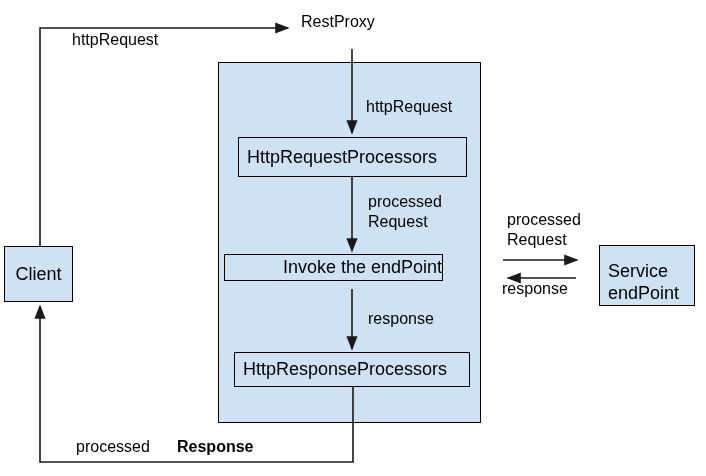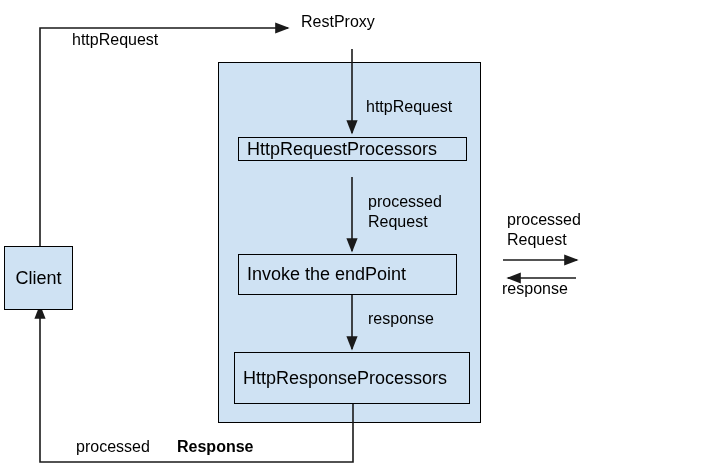--- a/index.html
+++ b/index.html
@@ -2,29 +2,29 @@
 <html style="--box-fill: #cfe2f3; --box-border: #000000; --line-color: #1a1a1a;"><head>
 <meta charset="utf-8">
 <style>
   html,body{margin:0;padding:0;background:#ffffff;}
   body{width:706px;height:476px;position:relative;overflow:hidden;
        font-family:"Liberation Sans",sans-serif;color:#000;}
   .stage{position:absolute;inset:0;width:706px;height:476px;}
   .box{position:absolute;background:var(--box-fill,#cfe2f3);
        border:1.5px solid var(--box-border,#000);box-sizing:border-box;}
   .proxy-container{left:218px;top:62px;width:263px;height:361px;}
-  .node-client{left:4px;top:246px;width:69px;height:64px;
+  .node-client{left:4px;top:246px;width:69px;height:56px;
        display:flex;align-items:center;justify-content:center;font-size:18px;}
   .node-service{left:599px;top:245px;width:96px;height:61px;
        display:flex;flex-direction:column;justify-content:flex-end;
        align-items:flex-start;padding:0 0 1px 8px;font-size:18px;line-height:22px;}
   .inner-box{display:flex;align-items:center;padding-left:8px;font-size:18px;}
-  .node-reqproc{left:238px;top:137px;width:229px;height:24px;}
-  .node-invoke{left:238px;top:254px;width:219px;height:41px;}
-  .node-respproc{left:234px;top:352px;width:236px;height:52px;}
+  .node-reqproc{left:238px;top:137px;width:229px;height:40px;}
+  .node-invoke{left:224px;top:254px;width:219px;height:27px;justify-content:flex-end;}
+  .node-respproc{left:234px;top:352px;width:236px;height:35px;}
   .lbl{position:absolute;font-size:16px;line-height:20px;white-space:nowrap;}
   .lbl-httpreq-top{left:72px;top:30px;}
   .lbl-restproxy{left:301px;top:12px;}
   .lbl-httpreq-inner{left:366px;top:97px;}
   .lbl-procreq-inner{left:368px;top:192px;}
   .lbl-response-inner{left:368px;top:309px;}
   .lbl-procreq-right{left:507px;top:210px;}
   .lbl-response-right{left:502px;top:279px;}
   .lbl-processed-bottom{left:76px;top:437px;}
   .lbl-response-bottom{left:177px;top:437px;font-weight:600;}
@@ -64,20 +64,24 @@
   </div>
 
   <div class="box inner-box node-invoke">
     <span>Invoke the endPoint</span>
   </div>
 
   <div class="box inner-box node-respproc">
     <span>HttpResponseProcessors</span>
   </div>
 
+  <div class="box node-service">
+    <span>Service</span>
+    <span>endPoint</span>
+  </div>
 
   <div class="lbl lbl-httpreq-top">httpRequest</div>
 
   <div class="lbl lbl-httpreq-inner">httpRequest</div>
 
   <div class="lbl lbl-procreq-inner">
     <div>processed</div>
     <div>Request</div>
   </div>
 

